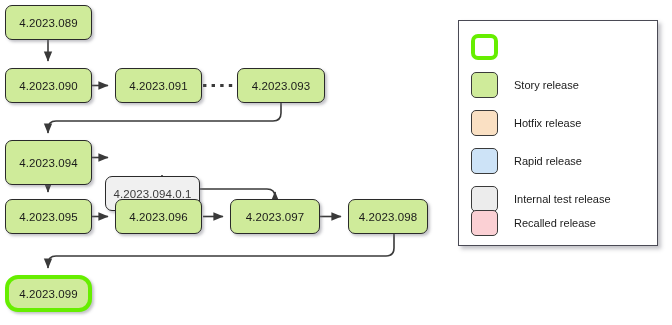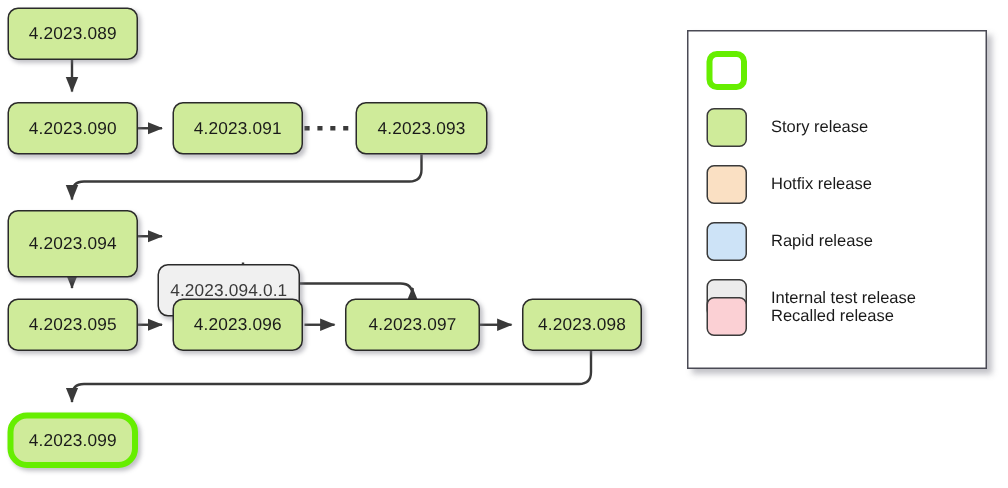--- a/index.html
+++ b/index.html
@@ -168,19 +168,19 @@
     <div class="legend-row" style="top:126px;">
       <span class="swatch" style="background:#cde3f7;"></span>
       <span class="legend-label">Rapid release</span>
     </div>
 
     <div class="legend-row" style="top:164px;">
       <span class="swatch" style="background:#ececec;"></span>
       <span class="legend-label">Internal test release</span>
     </div>
 
-    <div class="legend-row" style="top:176px;">
+    <div class="legend-row" style="top:188px;">
       <span class="swatch" style="background:#fbd0d4;"></span>
       <span class="legend-label">Recalled release</span>
     </div>
 
   </div>
 </div>
 
 </body></html>

